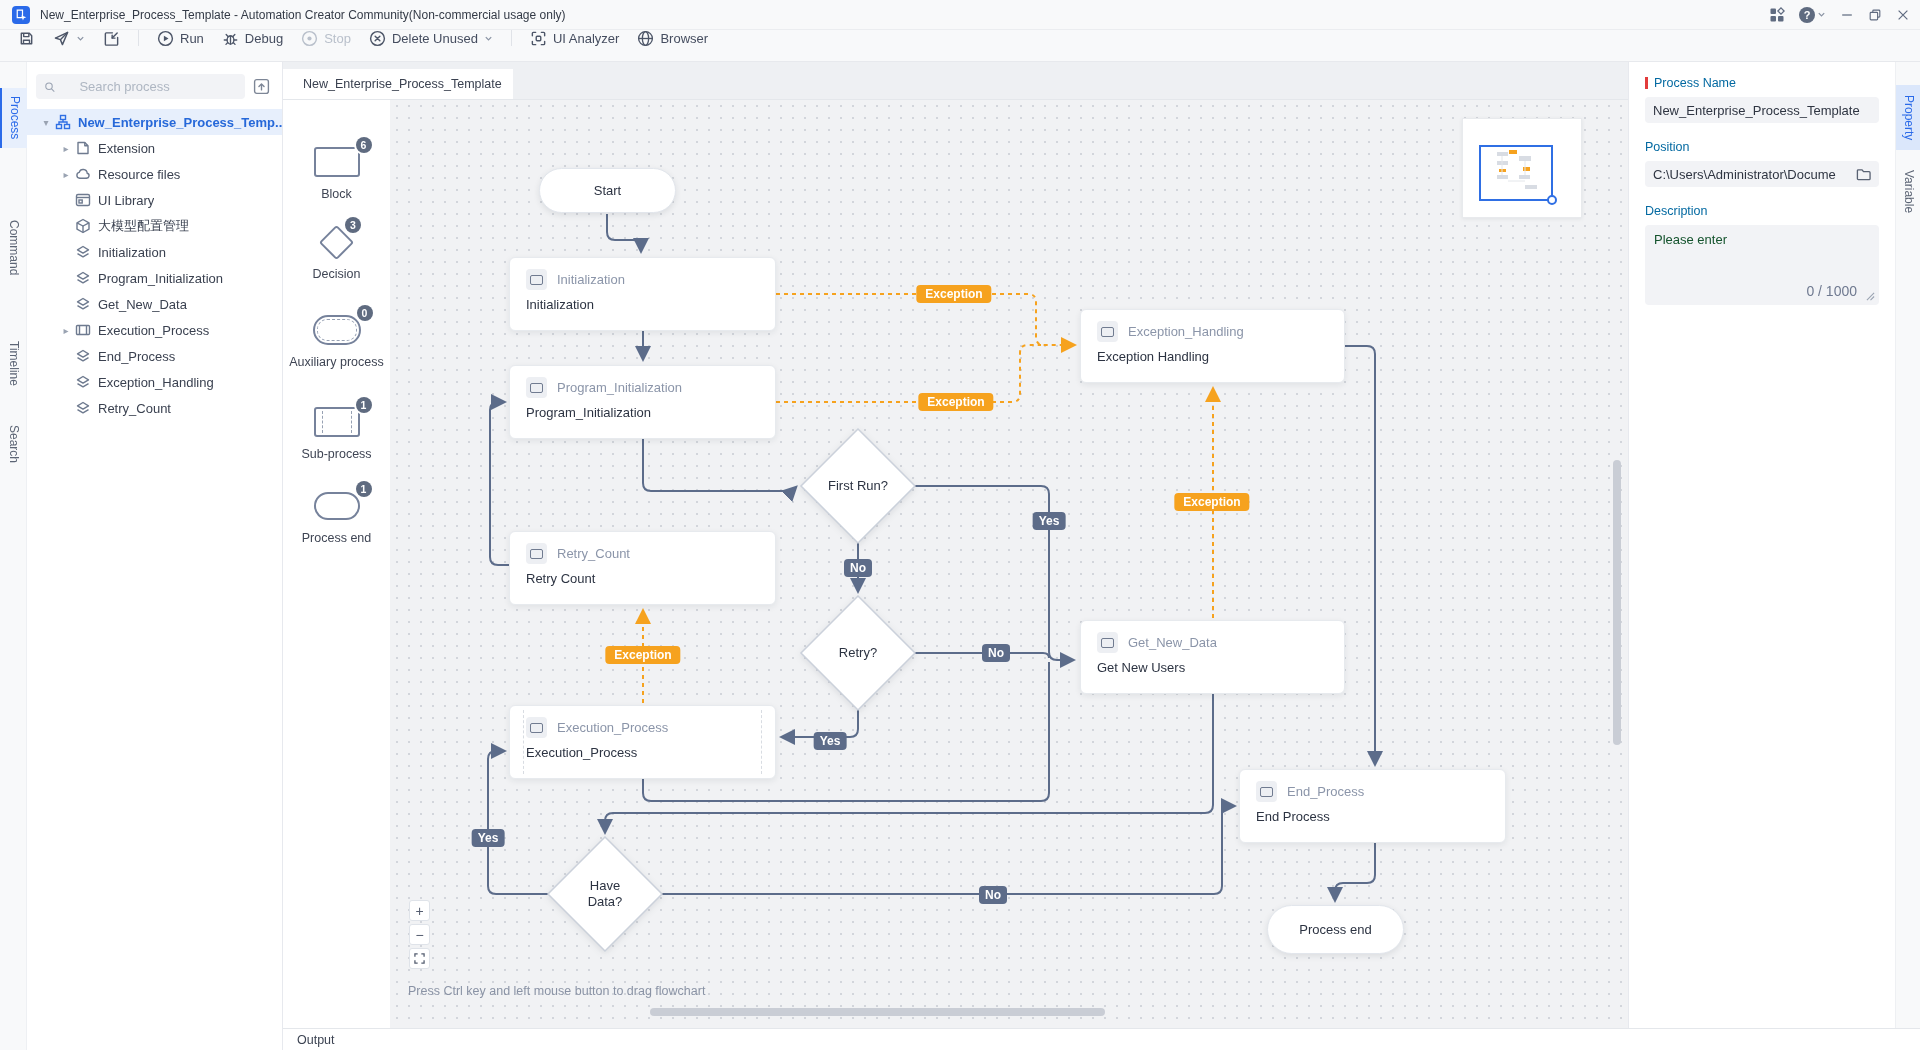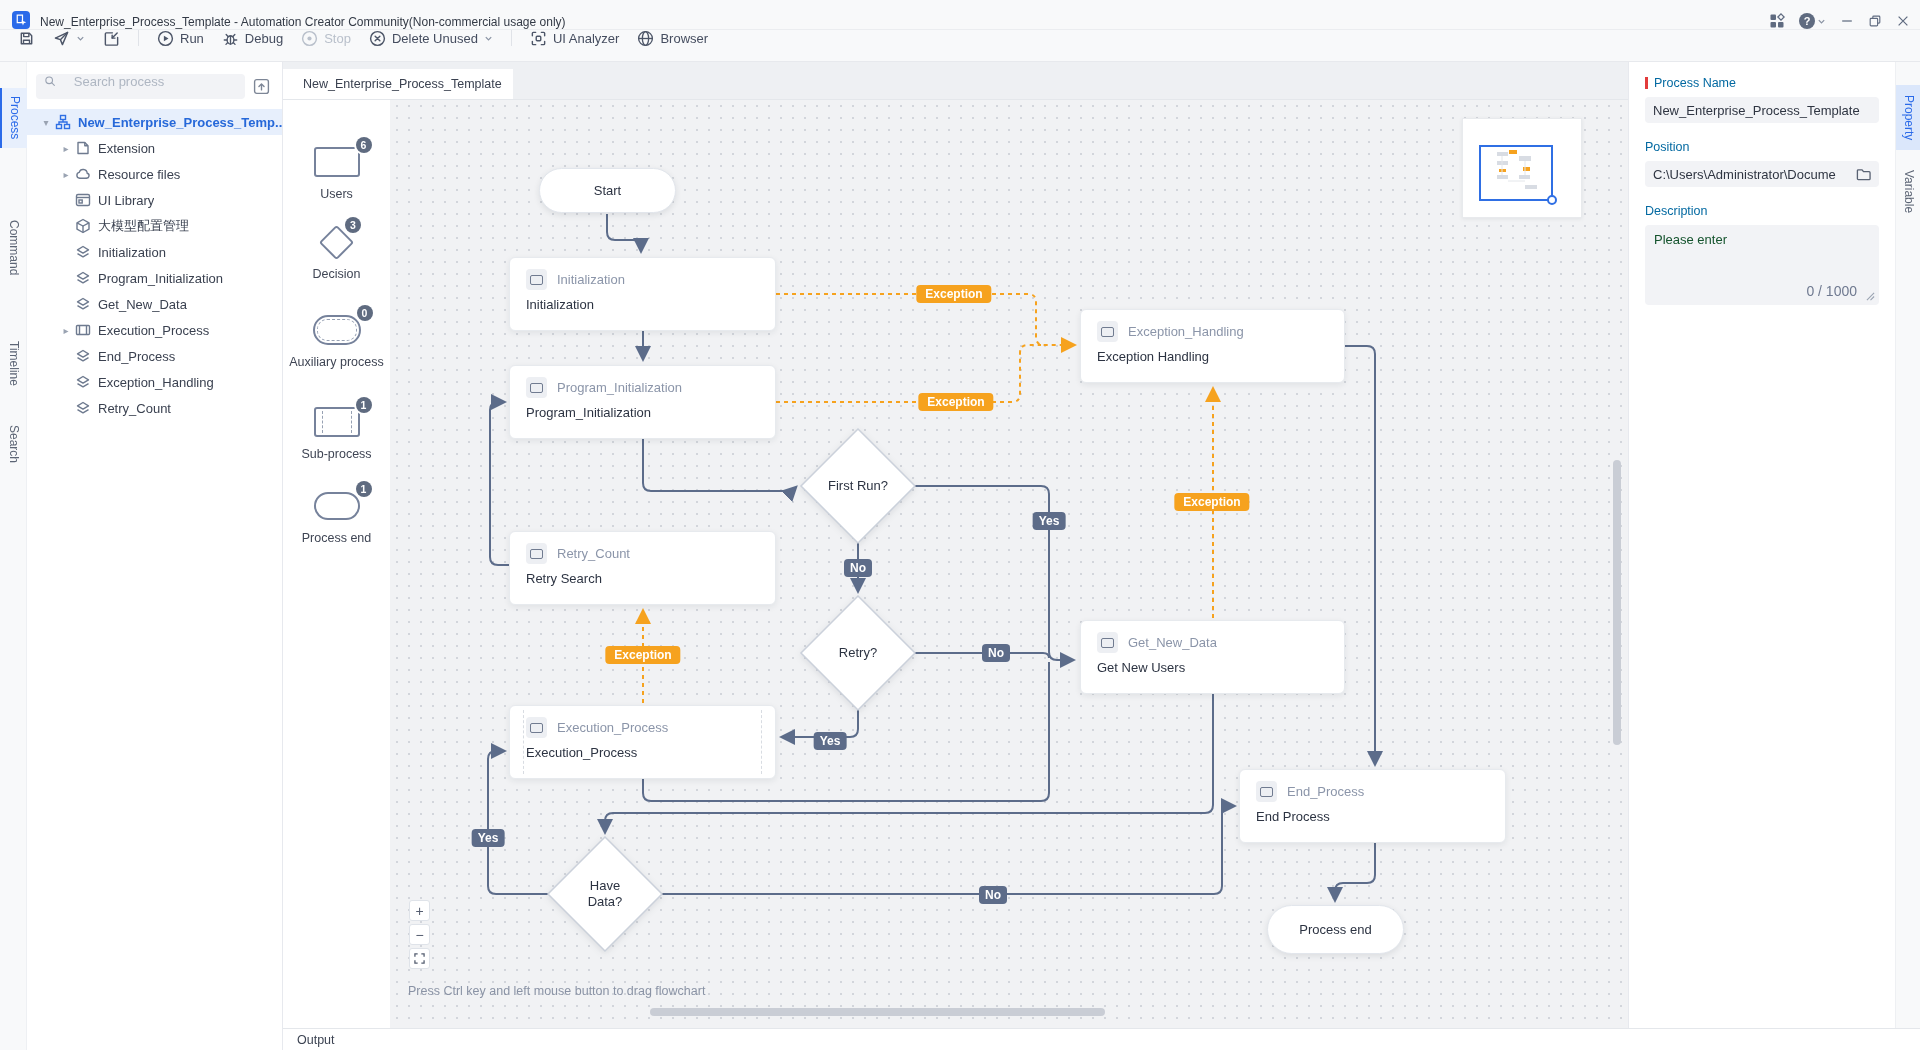--- a/index.html
+++ b/index.html
@@ -2,21 +2,21 @@
 <html><head>
 <meta charset="utf-8">
 <style>
   * { margin:0; padding:0; box-sizing:border-box; }
   html,body { width:1920px; height:1050px; overflow:hidden;
     font-family:"Liberation Sans","DejaVu Sans",sans-serif; background:#fff; color:#3a4150; }
   svg { display:block; }
 
   
   .titlebar { position:absolute; top:0; left:0; right:0; height:30px; background:#f8f9fa;
-    border-bottom:1px solid #ebedf0; display:flex; align-items:flex-end; padding:0 10px 0 12px; z-index:20; }
+    border-bottom:1px solid #ebedf0; display:flex; align-items:center; padding:0 10px 0 12px; z-index:20; }
   .appicon { width:18px; height:18px; border-radius:4px; background:#2a6ae9; display:flex;
     align-items:center; justify-content:center; margin-right:10px; flex:none; }
   .titlebar-title { font-size:12px; color:#333a46; }
   .titlebar-right { margin-left:auto; display:flex; align-items:center; gap:14px; color:#5f6b80; }
   .tb-btn { display:flex; align-items:center; justify-content:center; cursor:default; }
   .helpwrap { display:flex; align-items:center; gap:2px; }
   .helpcircle { width:16px; height:16px; border-radius:50%; background:#5f6b80; color:#fff;
     font-size:11px; font-weight:bold; display:flex; align-items:center; justify-content:center; }
 
   
@@ -31,21 +31,21 @@
 
   
   .main { position:absolute; top:62px; left:0; right:0; bottom:0; }
   .leftrail { position:absolute; left:0; top:0; bottom:0; width:27px; background:#f8f9fa; border-right:1px solid #eef0f3; }
   .railtab { position:absolute; left:0; width:27px; display:flex; align-items:center; justify-content:center;
     writing-mode:vertical-rl; font-size:12px; color:#5c6575; cursor:default; }
   .railtab.active { background:#e7effc; color:#2a6ae9; border-left:2px solid #2a6ae9; }
 
   .sidebar { position:absolute; left:27px; top:0; bottom:0; width:256px; background:#fff; border-right:1px solid #e7e9ee; }
   .search-row { display:flex; align-items:center; gap:8px; padding:12px 12px 10px 9px; }
-  .search-box { flex:1; height:25px; background:#f2f3f6; border-radius:4px; display:flex; align-items:flex-start; padding:0 8px; gap:18px; }
+  .search-box { flex:1; height:25px; background:#f2f3f6; border-radius:4px; display:flex; align-items:center; padding:0 8px; gap:24px; }
   .search-box input { border:none; outline:none; background:transparent; font-size:13px; color:#3a4150; width:100%;
     font-family:inherit; }
   .search-box input::placeholder { color:#aeb6c2; }
   .collapse-btn { color:#7d8696; flex:none; }
   .tree { font-size:13px; }
   .tree-row { height:26px; display:flex; align-items:center; cursor:default; }
   .tree-row.selected { background:#e7effc; }
   .tree-row .caret { width:18px; flex:none; font-size:10px; color:#9aa3b2; text-align:center; }
   .tree-row .ticon16 { width:16px; height:16px; flex:none; margin-right:7px; color:#6e7a8f; }
   .tree-row.selected .ticon16 { color:#2f6fe4; }
@@ -455,21 +455,21 @@
       </svg>
 
       <div class="flowlayer">
 
         <div class="palette">
           <div class="pal-item" style="top:44px;">
             <div class="pal-shape-wrap">
                 <div class="shape-block"></div>
               <span class="pal-badge">6</span>
               </div>
-            <span class="pal-label">Users</span>
+            <span class="pal-label">Block</span>
           </div>
           <div class="pal-item" style="top:124px;">
             <div class="pal-shape-wrap">
                 <div class="shape-decision"></div>
               <span class="pal-badge">3</span>
               </div>
             <span class="pal-label">Decision</span>
           </div>
           <div class="pal-item" style="top:212px;">
             <div class="pal-shape-wrap">
@@ -520,21 +520,21 @@
             <span class="node-title">Exception_Handling</span>
             </div>
           <div class="node-body">Exception Handling</div>
         </div>
 
         <div class="node-card" style="left:226px;top:431px;">
           <div class="hd">
               <span class="chip"></span>
             <span class="node-title">Retry_Count</span>
             </div>
-          <div class="node-body">Retry Search</div>
+          <div class="node-body">Retry Count</div>
         </div>
 
         <div class="node-card" style="left:797px;top:520px;width:265px;">
           <div class="hd">
               <span class="chip"></span>
             <span class="node-title">Get_New_Data</span>
             </div>
           <div class="node-body">Get New Users</div>
         </div>
 

